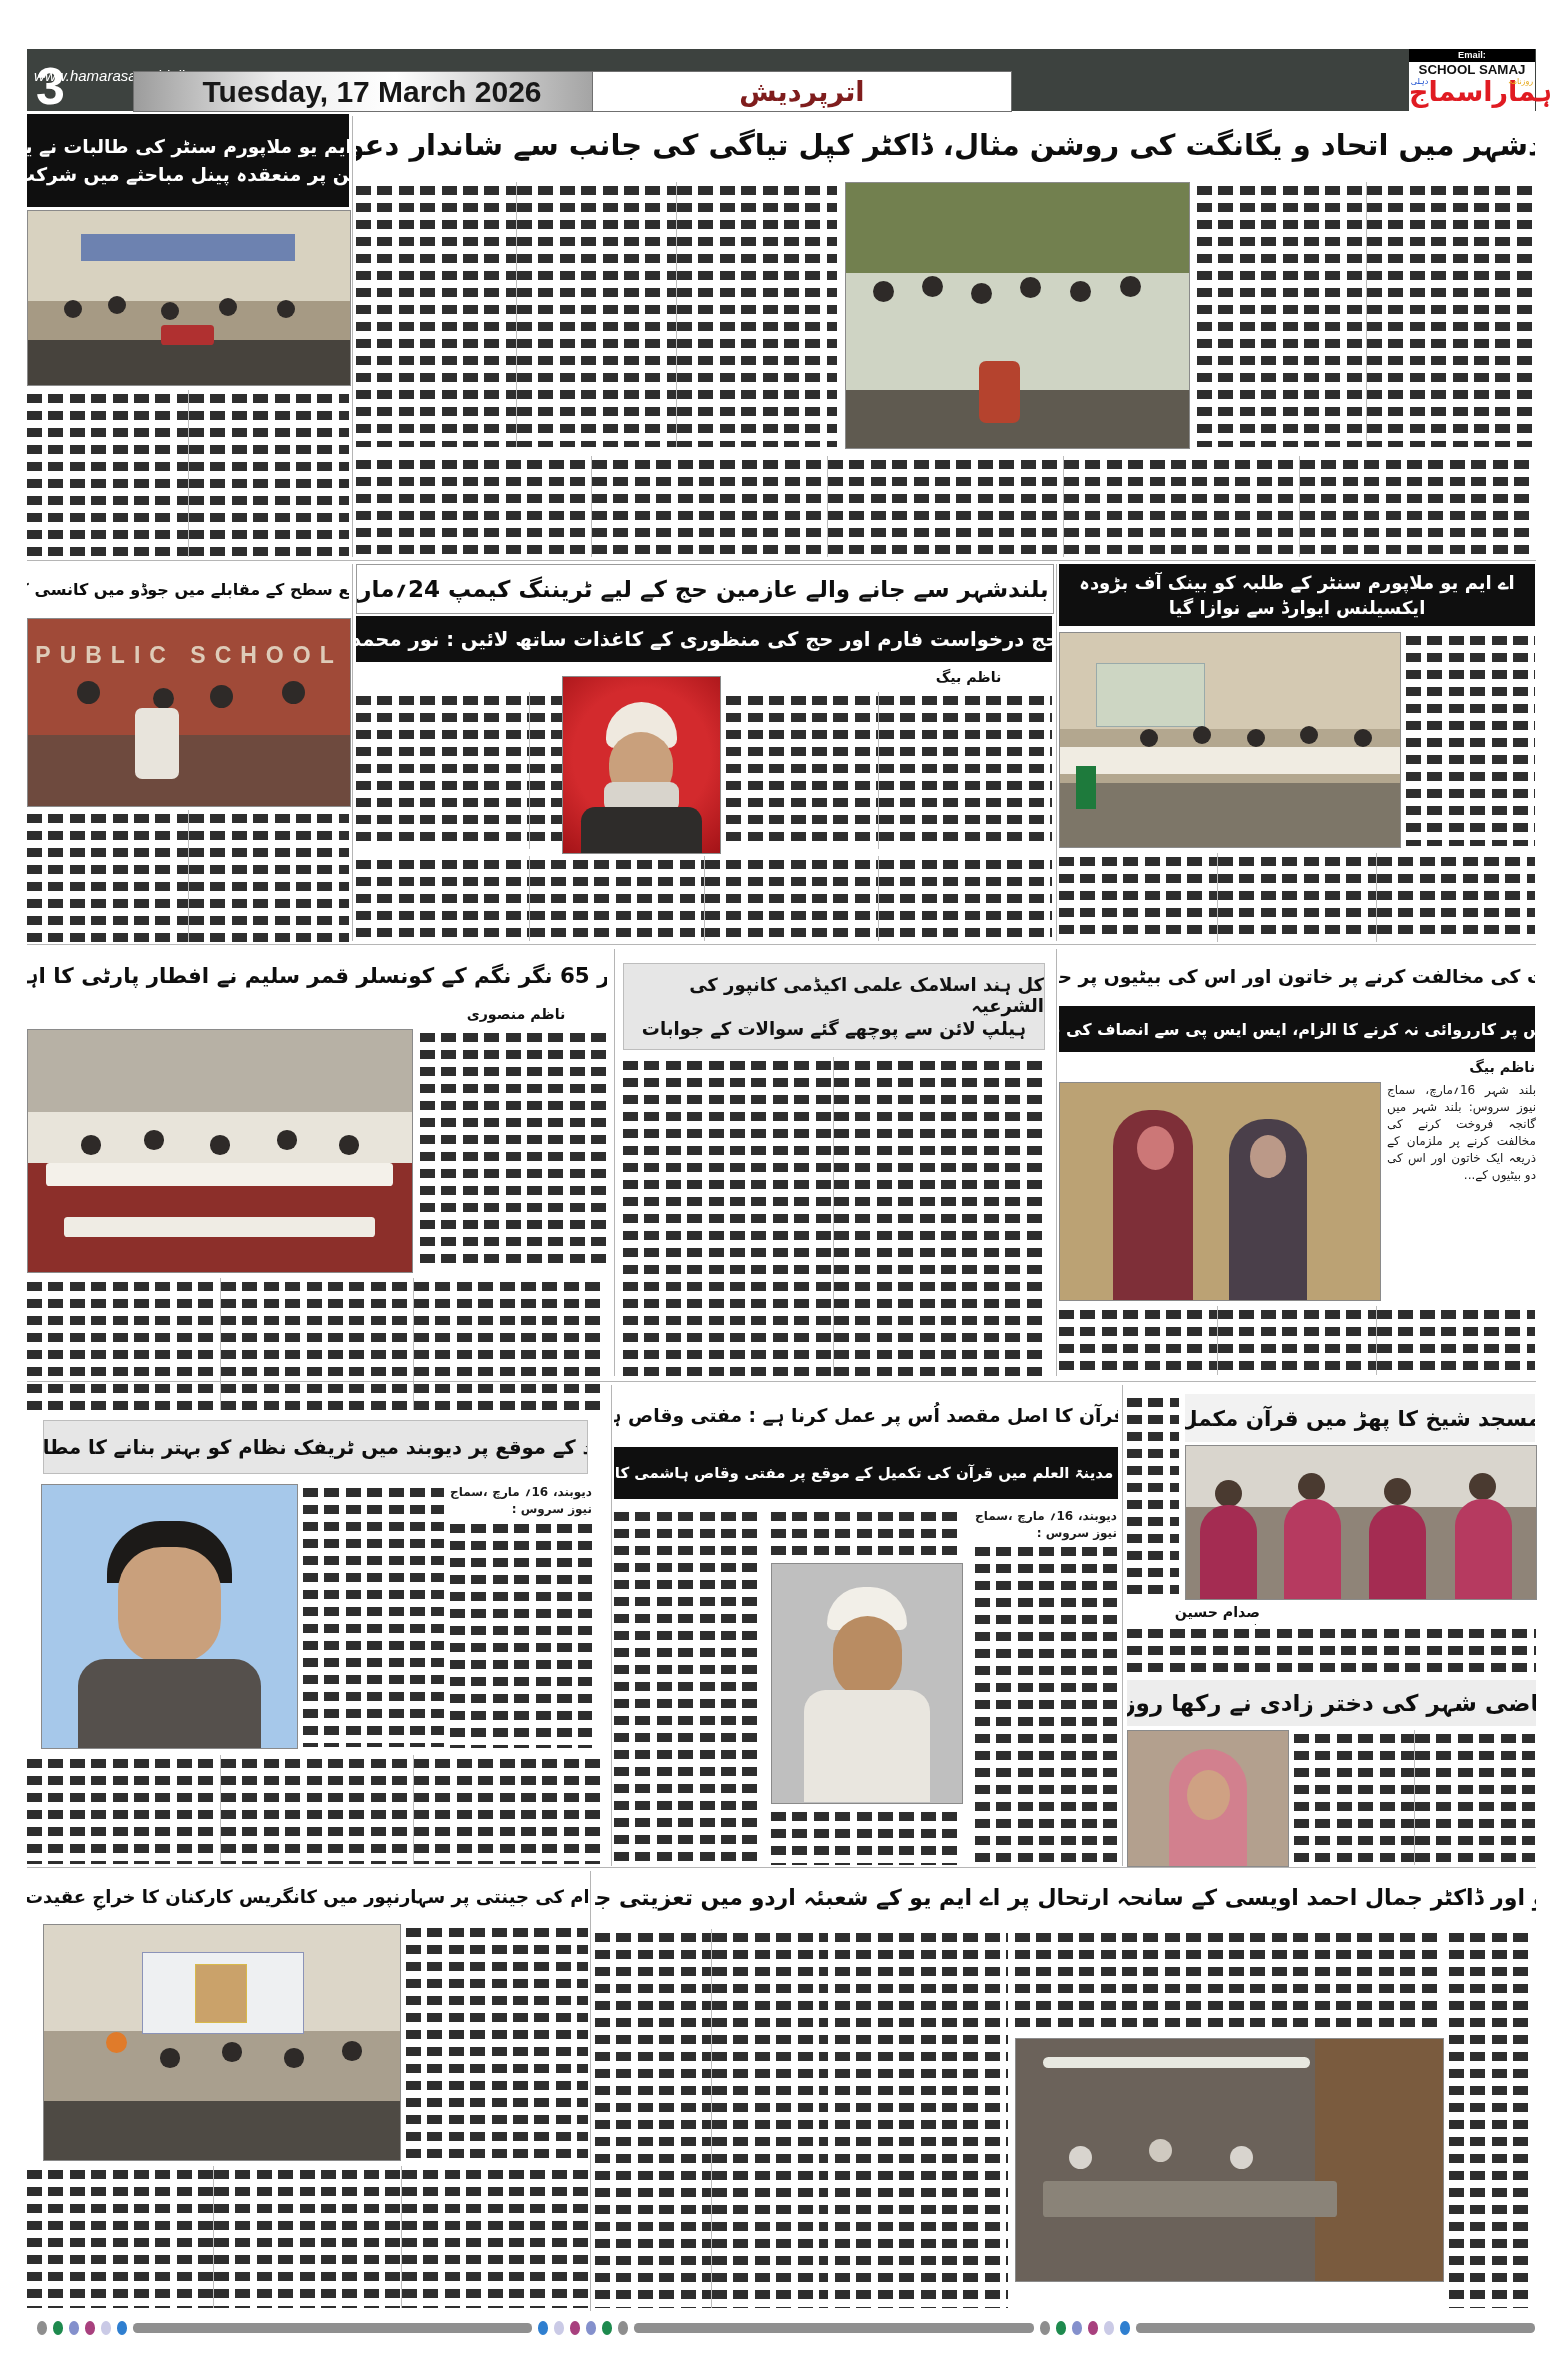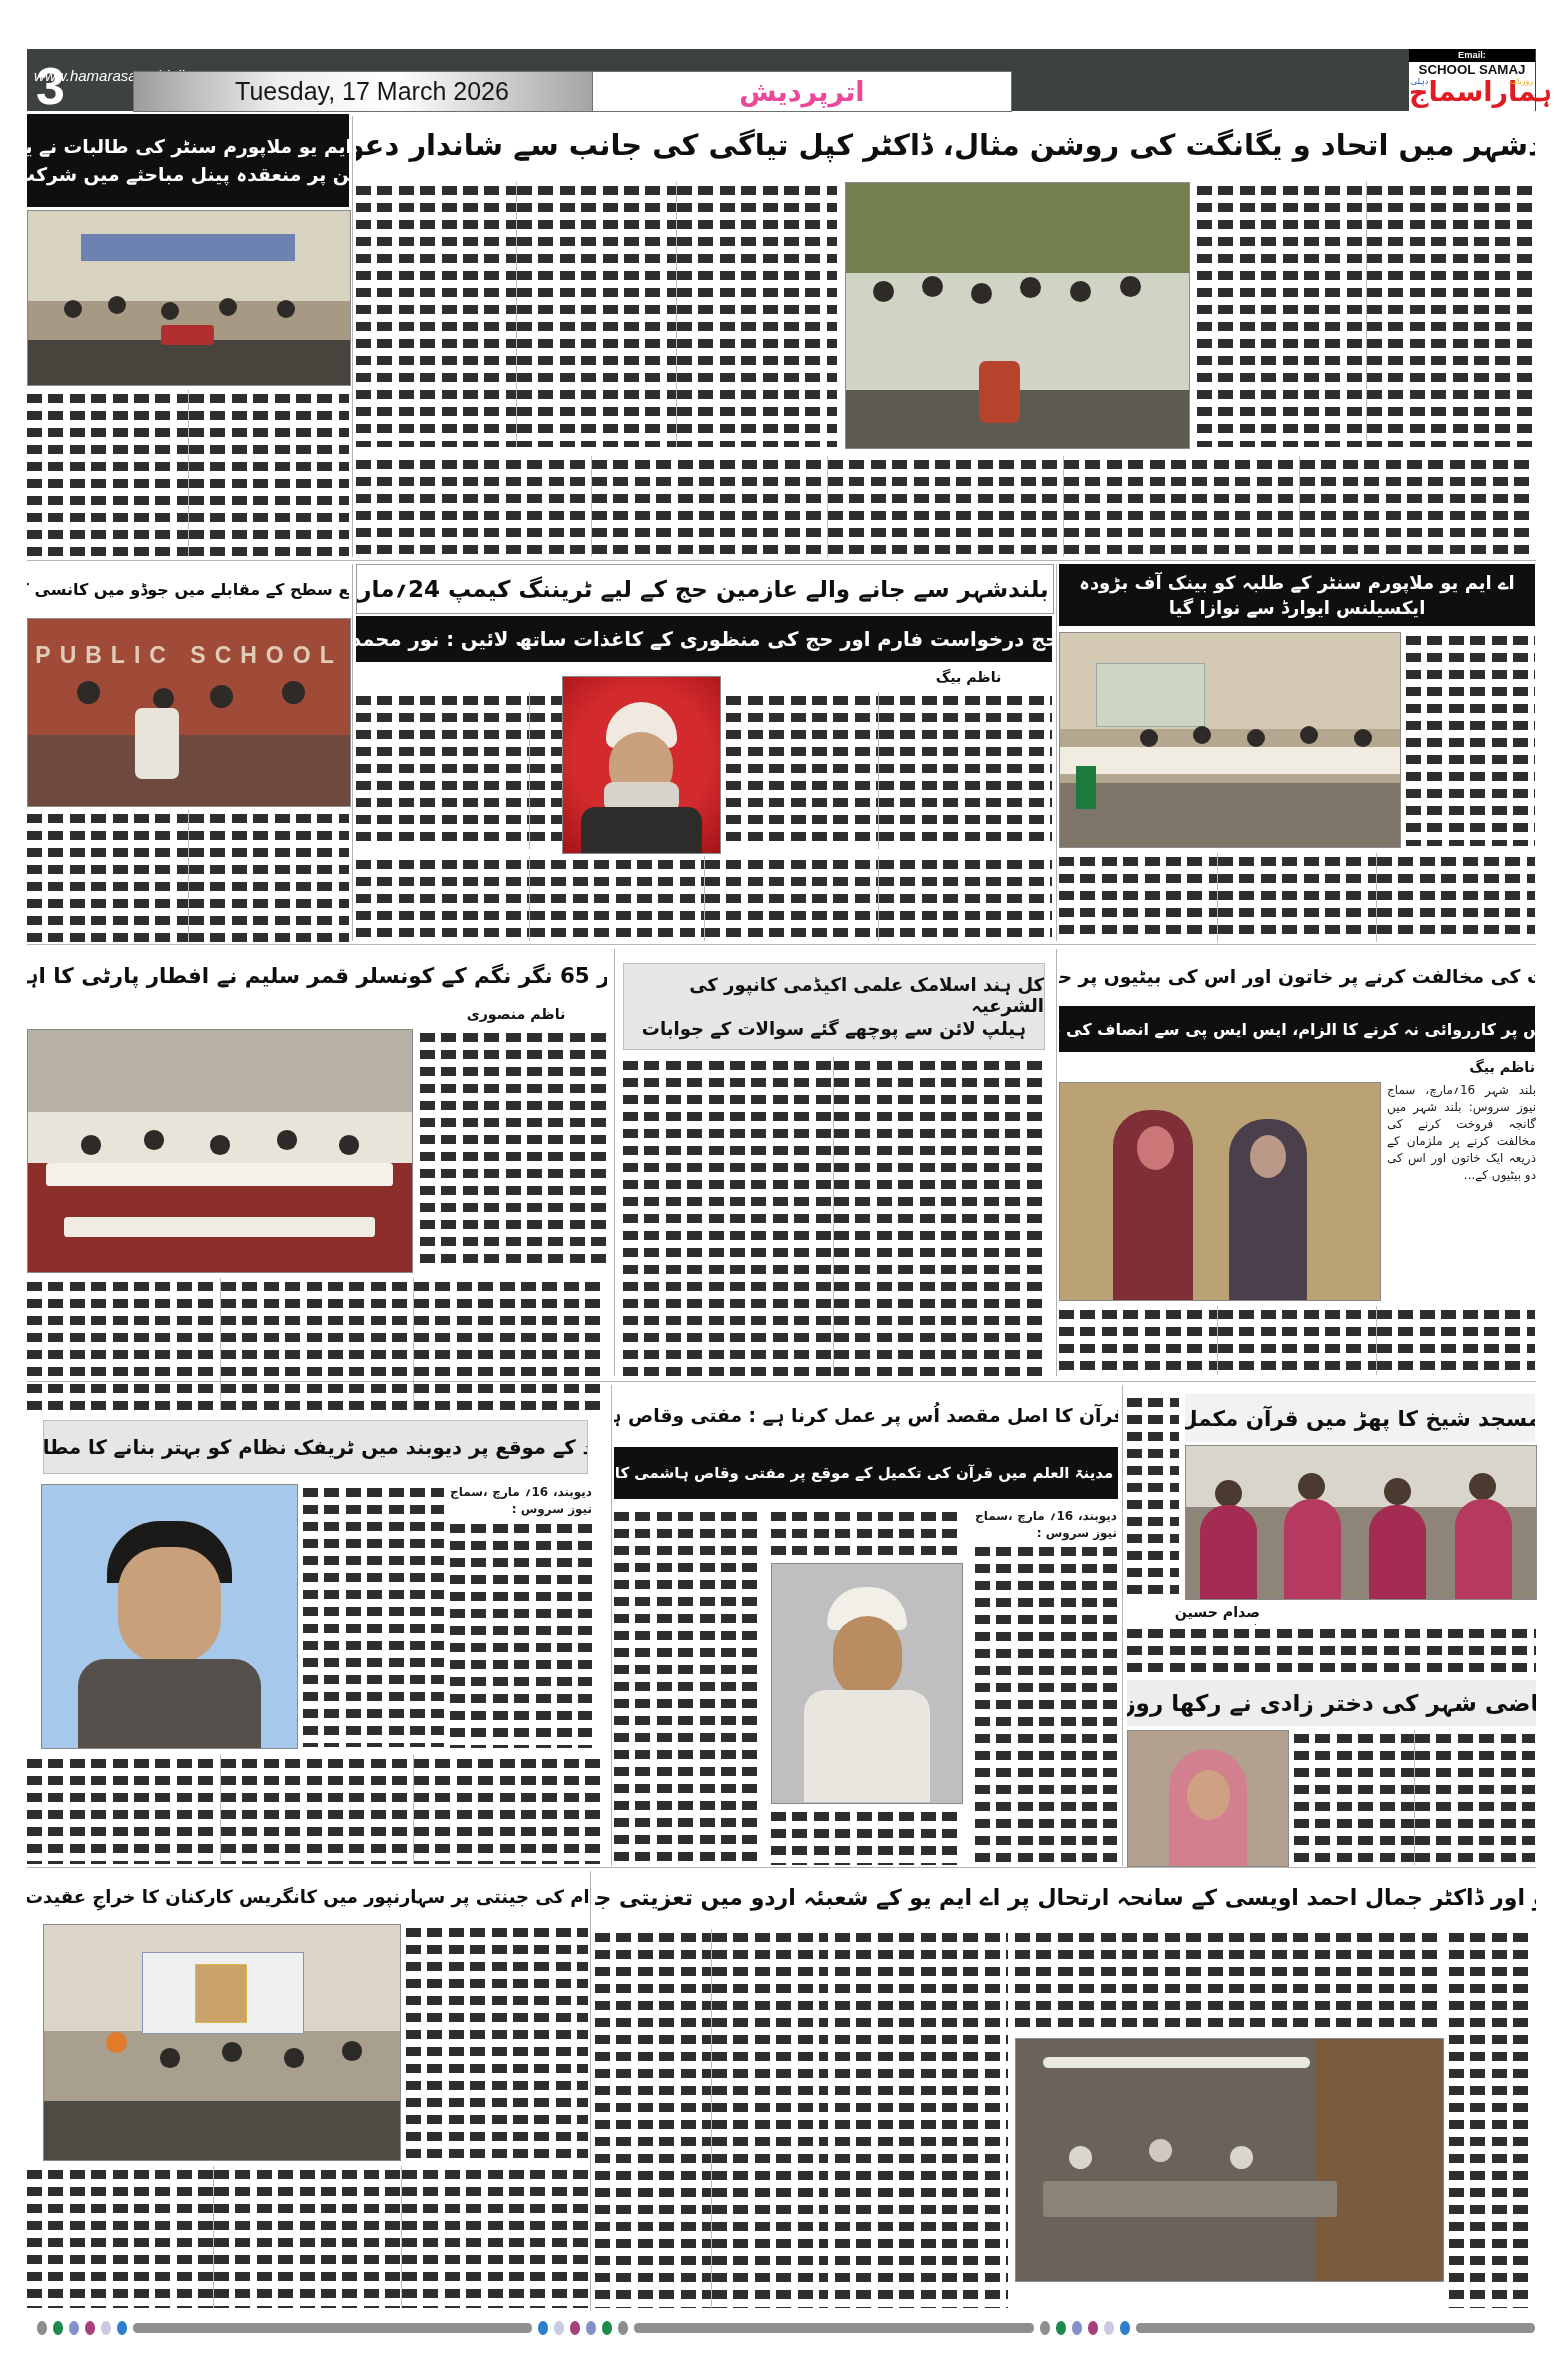--- a/index.html
+++ b/index.html
@@ -54,24 +54,24 @@
 </head>
 <body>
 
 <div id="page">
 
   <div id="hbar" class="abs" style="left:27px;top:49px;width:1509px;height:62px;">
     <div class="abs lat" style="left:7.1px;top:18px;color:#fff;font-style:italic;font-size:15px;">www.hamarasamajdaily.com</div>
     <div class="abs lat" style="left:9px;top:10.7px;color:#fff;font-weight:bold;font-size:52px;line-height:52px;">3</div>
   </div>
   <div class="abs gradbox" style="left:133px;top:71px;width:476px;height:39px;">
-    <span class="lat" style="font-weight:normal;font-size:25px;color:#181818;">Tuesday, 17 March 2026</span>
+    <span class="lat" style="font-weight:bold;font-size:30px;color:#181818;">Tuesday, 17 March 2026</span>
   </div>
   <div class="abs whitebox" style="left:592px;top:71px;width:418px;height:39px;">
-    <span class="u" style="font-weight:bold;font-size:27px;color:#ec4899;">اترپردیش</span>
+    <span class="u" style="font-weight:bold;font-size:27px;color:#7f1d1d;">اترپردیش</span>
   </div>
 
   <div class="abs" style="left:1409px;top:49px;width:126px;height:62px;background:#fff;">
     <div style="background:#000;color:#fff;font-size:9.3px;font-weight:bold;text-align:center;height:13.3px;line-height:13.3px;" class="lat">Email: hamarasamaj@gmail.com</div>
     <div class="lat" style="font-weight:bold;font-size:13.3px;text-align:center;color:#111;">SCHOOL SAMAJ</div>
     <div style="position:relative;text-align:center;">
       <span class="u" style="font-weight:bold;font-size:27px;color:#e01b22;line-height:30px;">ہماراسماج</span>
       <span class="u abs" style="right:1.8px;top:0;font-size:8px;color:#e6a817;">روزنامہ</span>
       <span class="u abs" style="left:1.8px;top:0;font-size:8px;color:#1b4fd0;">دہلی</span>
     </div>

